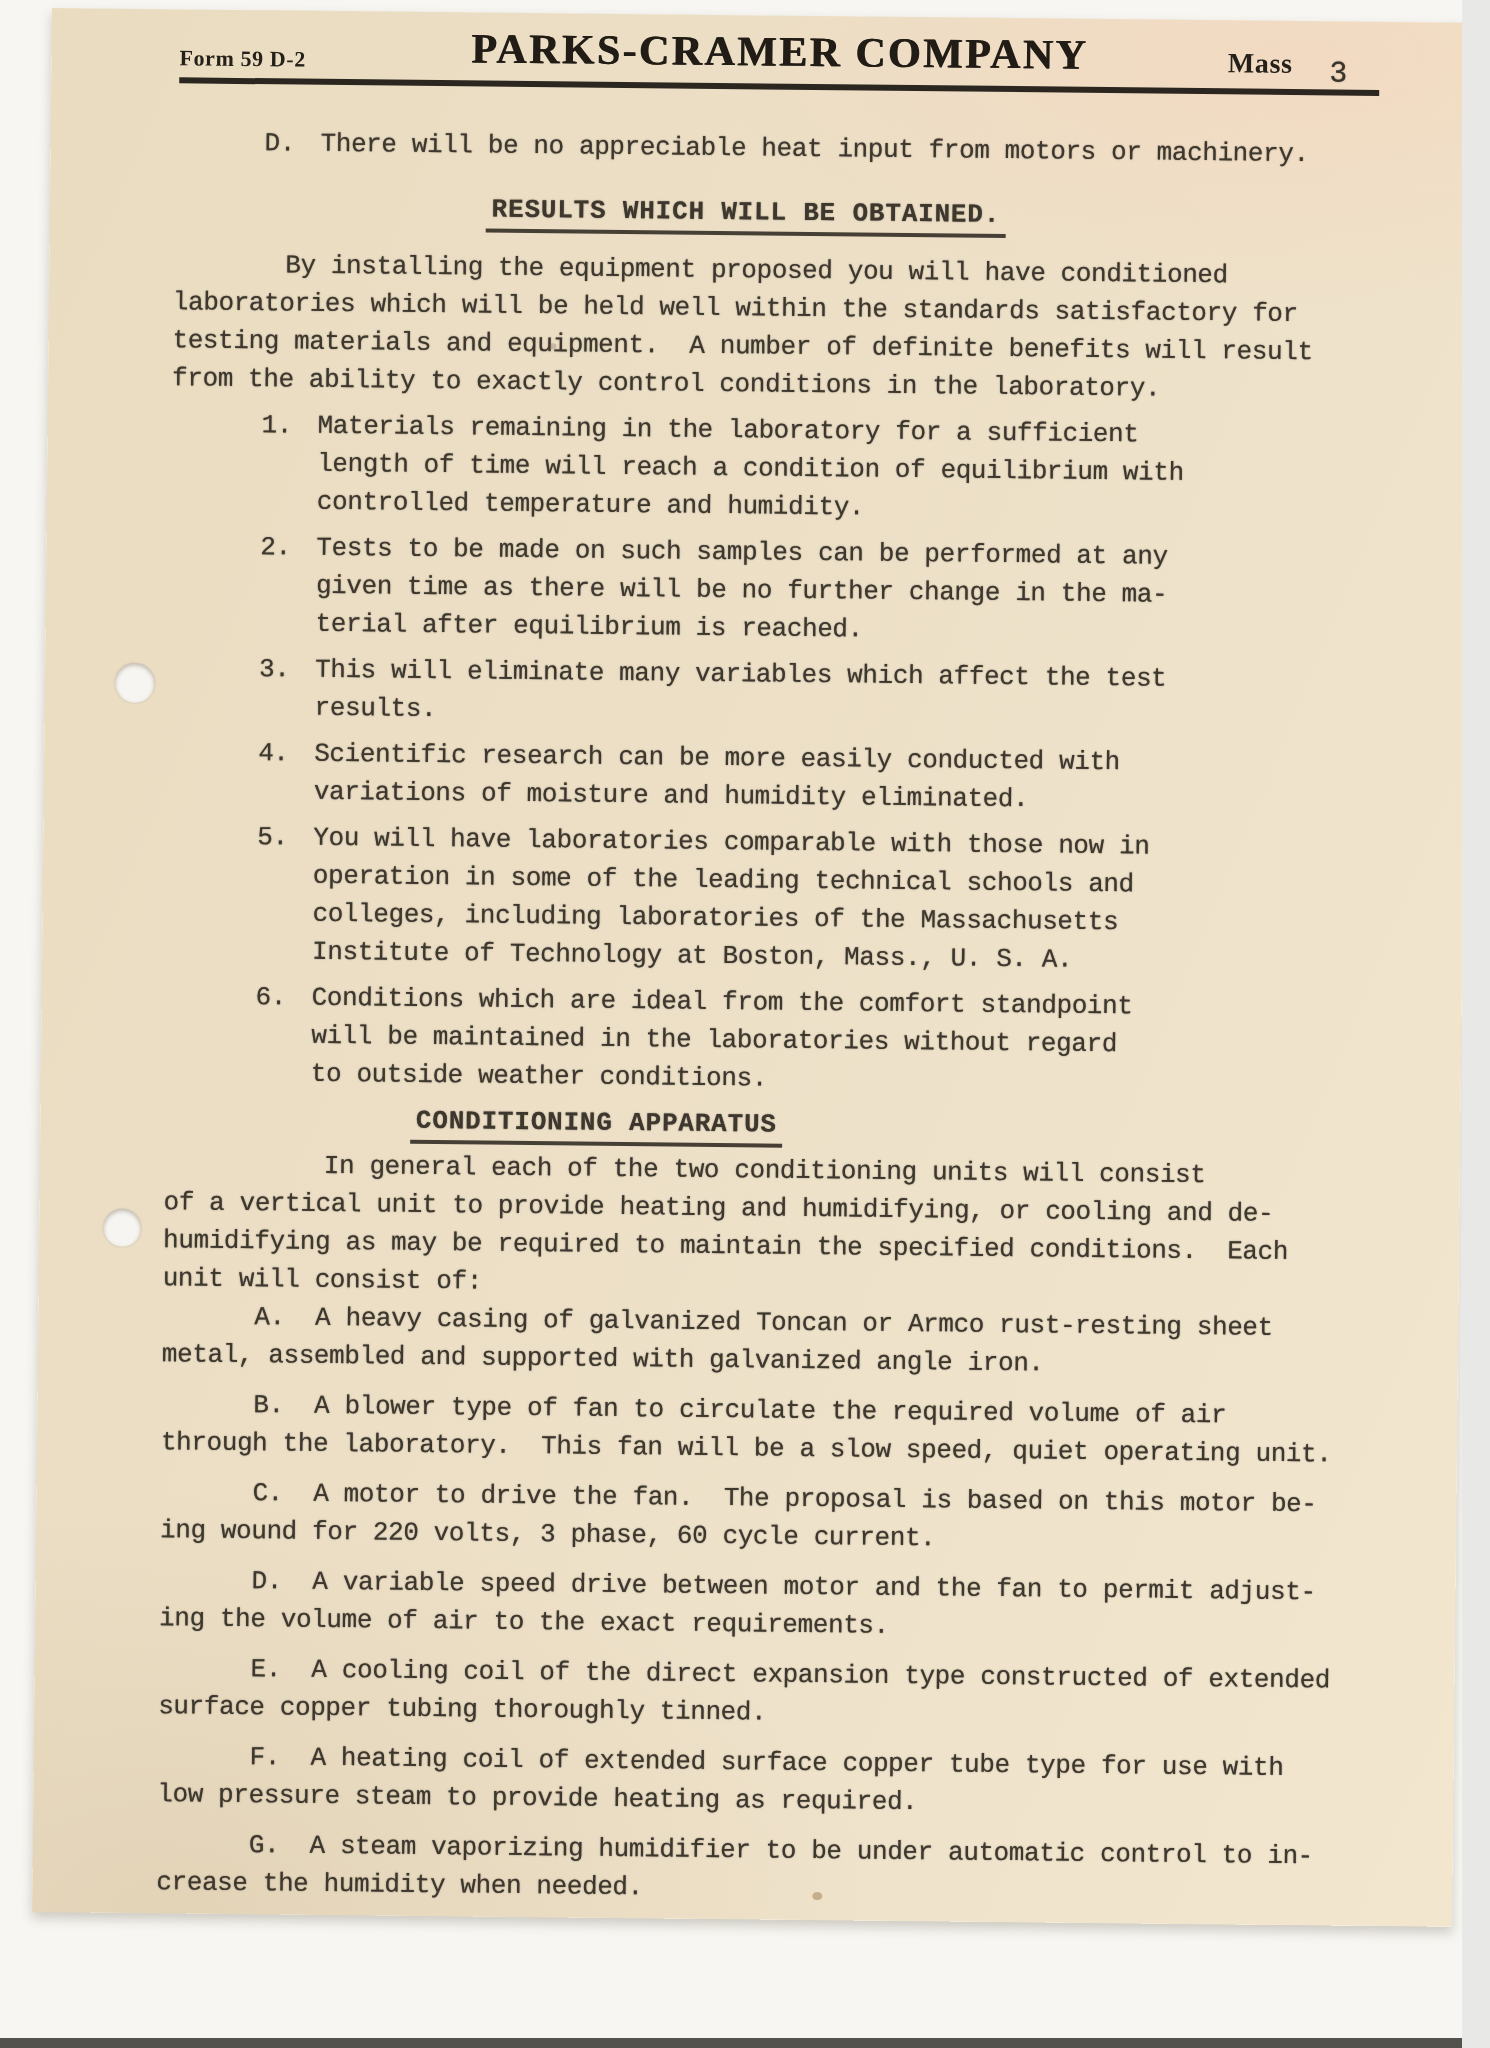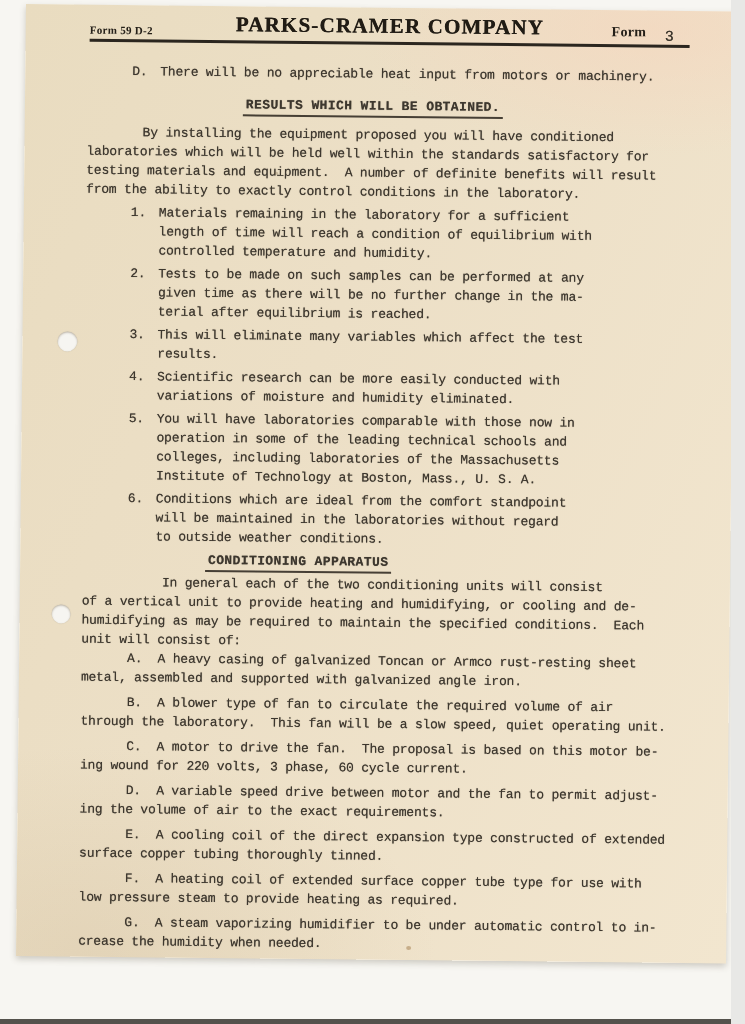--- a/index.html
+++ b/index.html
@@ -87,21 +87,21 @@
 </head>
 <body>
 
 <div class="scan">
   <div class="paper">
 
     <div class="letterhead">
       <div class="form-label">Form 59 D-2</div>
       <div class="company-name">PARKS-CRAMER COMPANY</div>
       <div class="sheet-area">
-        <span class="sheet-label">Form</span>
+        <span class="sheet-label">Mass</span>
         <span class="sheet-number">3</span>
       </div>
     </div>
 
     <div class="doc" id="doc-body">
         <div class="item hanging lead-item"><span class="item-marker">D.</span><span class="item-text">There will be no appreciable heat input from motors or machinery.</span></div>
         <div class="section section-results">
           <div class="heading-row"><span class="section-heading">RESULTS WHICH WILL BE OBTAINED.</span></div>
           <div class="section-para">By installing the equipment proposed you will have conditioned<br>laboratories which will be held well within the standards satisfactory for<br>testing materials and equipment.  A number of definite benefits will result<br>from the ability to exactly control conditions in the laboratory.</div>
           <div class="item hanging"><span class="item-marker">1.</span><span class="item-text">Materials remaining in the laboratory for a sufficient<br>length of time will reach a condition of equilibrium with<br>controlled temperature and humidity.</span></div>

